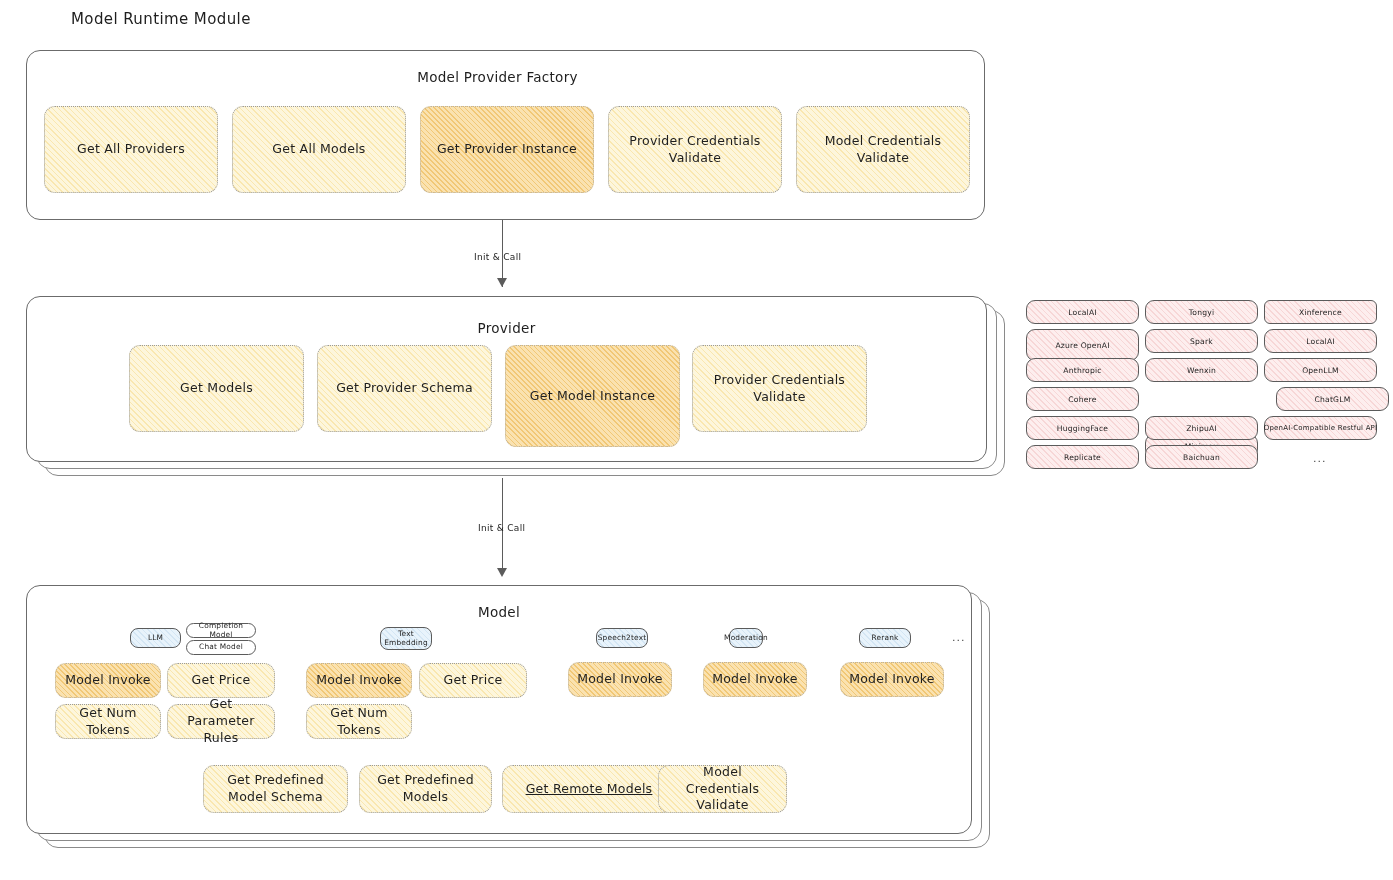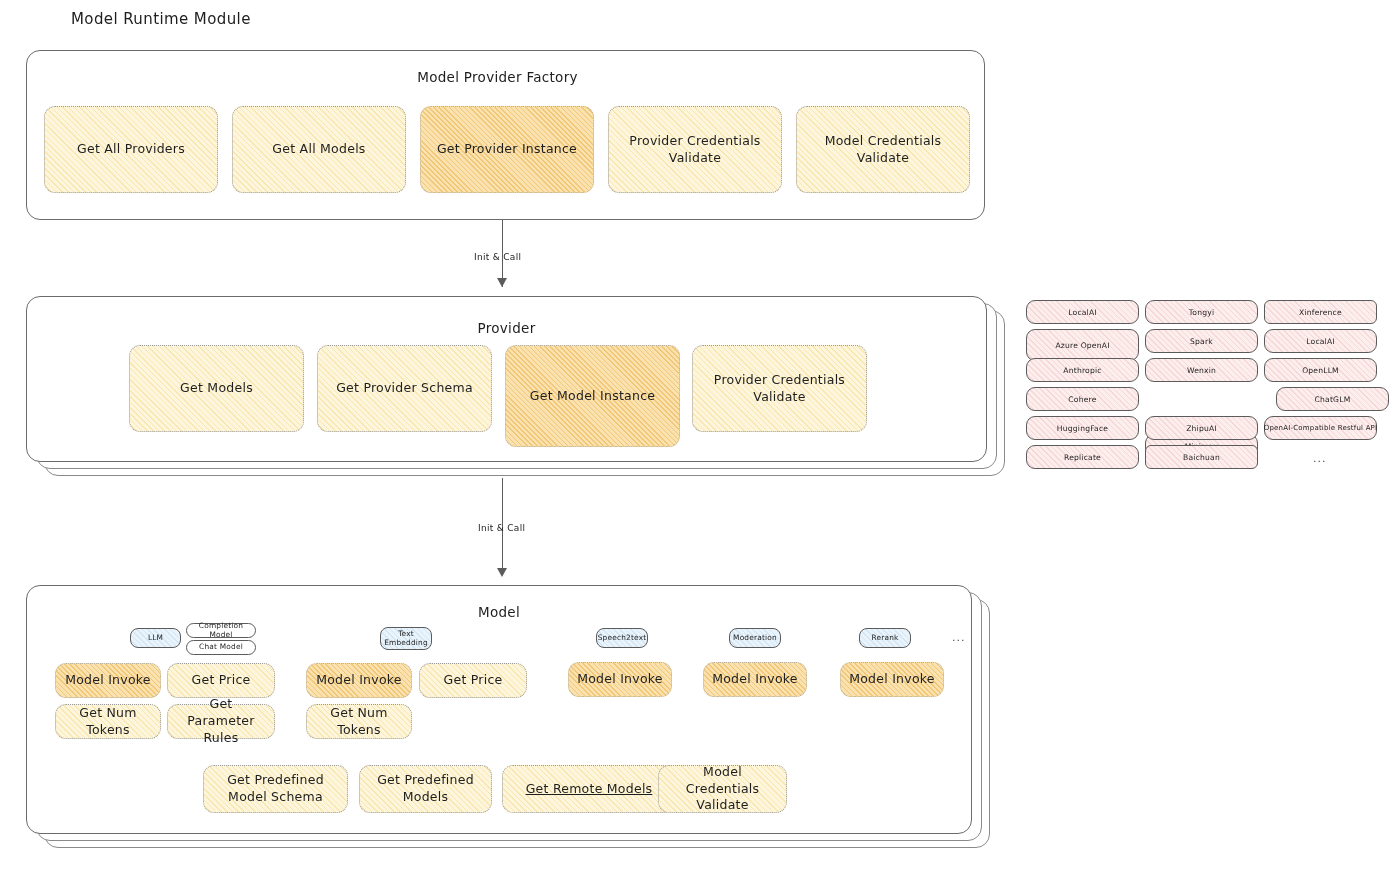--- a/index.html
+++ b/index.html
@@ -183,21 +183,21 @@
   <div class="pill" style="left:1026px; top:358px; width:113px; height:24px;">Anthropic</div>
   <div class="pill" style="left:1026px; top:387px; width:113px; height:24px;">Cohere</div>
   <div class="pill" style="left:1026px; top:416px; width:113px; height:24px;">HuggingFace</div>
   <div class="pill" style="left:1026px; top:445px; width:113px; height:24px;">Replicate</div>
 
   <div class="pill" style="left:1145px; top:300px; width:113px; height:24px;">Tongyi</div>
   <div class="pill" style="left:1145px; top:329px; width:113px; height:24px;">Spark</div>
   <div class="pill" style="left:1145px; top:358px; width:113px; height:24px;">Wenxin</div>
   <div class="pill" style="left:1145px; top:387px; width:113px; height:24px;margin-top:47px;">Minimax</div>
   <div class="pill" style="left:1145px; top:416px; width:113px; height:24px;">ZhipuAI</div>
-  <div class="pill" style="left:1145px; top:445px; width:113px; height:24px;border-radius:6px;">Baichuan</div>
+  <div class="pill" style="left:1145px; top:445px; width:113px; height:24px;">Baichuan</div>
 
   <div class="pill" style="left:1264px; top:300px; width:113px; height:24px;border-radius:6px;">Xinference</div>
   <div class="pill" style="left:1264px; top:329px; width:113px; height:24px;">LocalAI</div>
   <div class="pill" style="left:1264px; top:358px; width:113px; height:24px;">OpenLLM</div>
   <div class="pill" style="left:1264px; top:387px; width:113px; height:24px;margin-left:12px;">ChatGLM</div>
   <div class="pill" style="left:1264px; top:416px; width:113px; height:24px; font-size:7px;">OpenAI-Compatible Restful API</div>
   <div class="ellipsis-mark" style="left:1313px; top:452px;">...</div>
 
   <div class="connector">
     <div class="conn-line" style="left:502px; top:478px; height:90px;"></div>
@@ -221,21 +221,21 @@
 
   <div class="chip chip-blue" style="left:380px; top:627px; width:52px; height:23px;">Text
 Embedding</div>
   <div class="hbox hatch-strong" style="left:306px; top:663px; width:106px; height:35px;">Model Invoke</div>
   <div class="hbox hatch-light" style="left:419px; top:663px; width:108px; height:35px;">Get Price</div>
   <div class="hbox hatch-light" style="left:306px; top:704px; width:106px; height:35px;">Get Num Tokens</div>
 
   <div class="chip chip-blue" style="left:596px; top:628px; width:52px; height:20px;">Speech2text</div>
   <div class="hbox hatch-strong" style="left:568px; top:662px; width:104px; height:35px;">Model Invoke</div>
 
-  <div class="chip chip-blue" style="left:729px; top:628px; width:52px; height:20px;">Moderation</div>
+  <div class="chip chip-blue" style="left:729px; top:628px; width:34px; height:20px;">Moderation</div>
   <div class="hbox hatch-strong" style="left:703px; top:662px; width:104px; height:35px;">Model Invoke</div>
 
   <div class="chip chip-blue" style="left:859px; top:628px; width:52px; height:20px;">Rerank</div>
   <div class="hbox hatch-strong" style="left:840px; top:662px; width:104px; height:35px;">Model Invoke</div>
 
   <div class="ellipsis-mark" style="left:952px; top:631px;">...</div>
 
   <div class="hbox hatch-light" style="left:203px; top:765px; width:145px; height:48px;">Get Predefined Model Schema</div>
   <div class="hbox hatch-light" style="left:359px; top:765px; width:133px; height:48px;">Get Predefined Models</div>
   <div class="hbox hatch-light" style="left:502px; top:765px; width:174px; height:48px;text-decoration:underline;">Get Remote Models</div>

